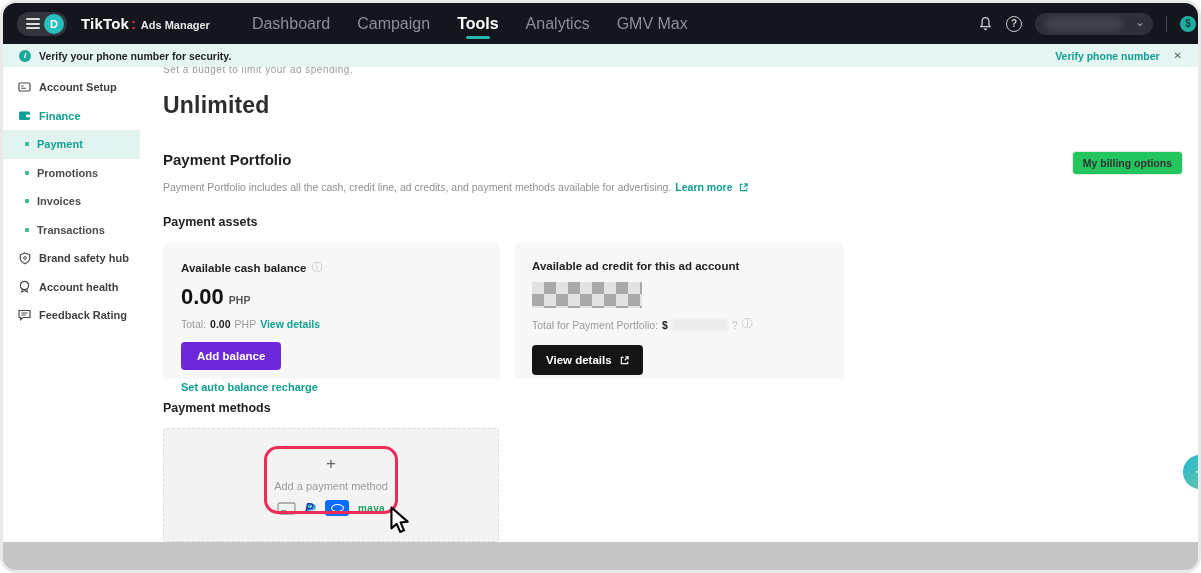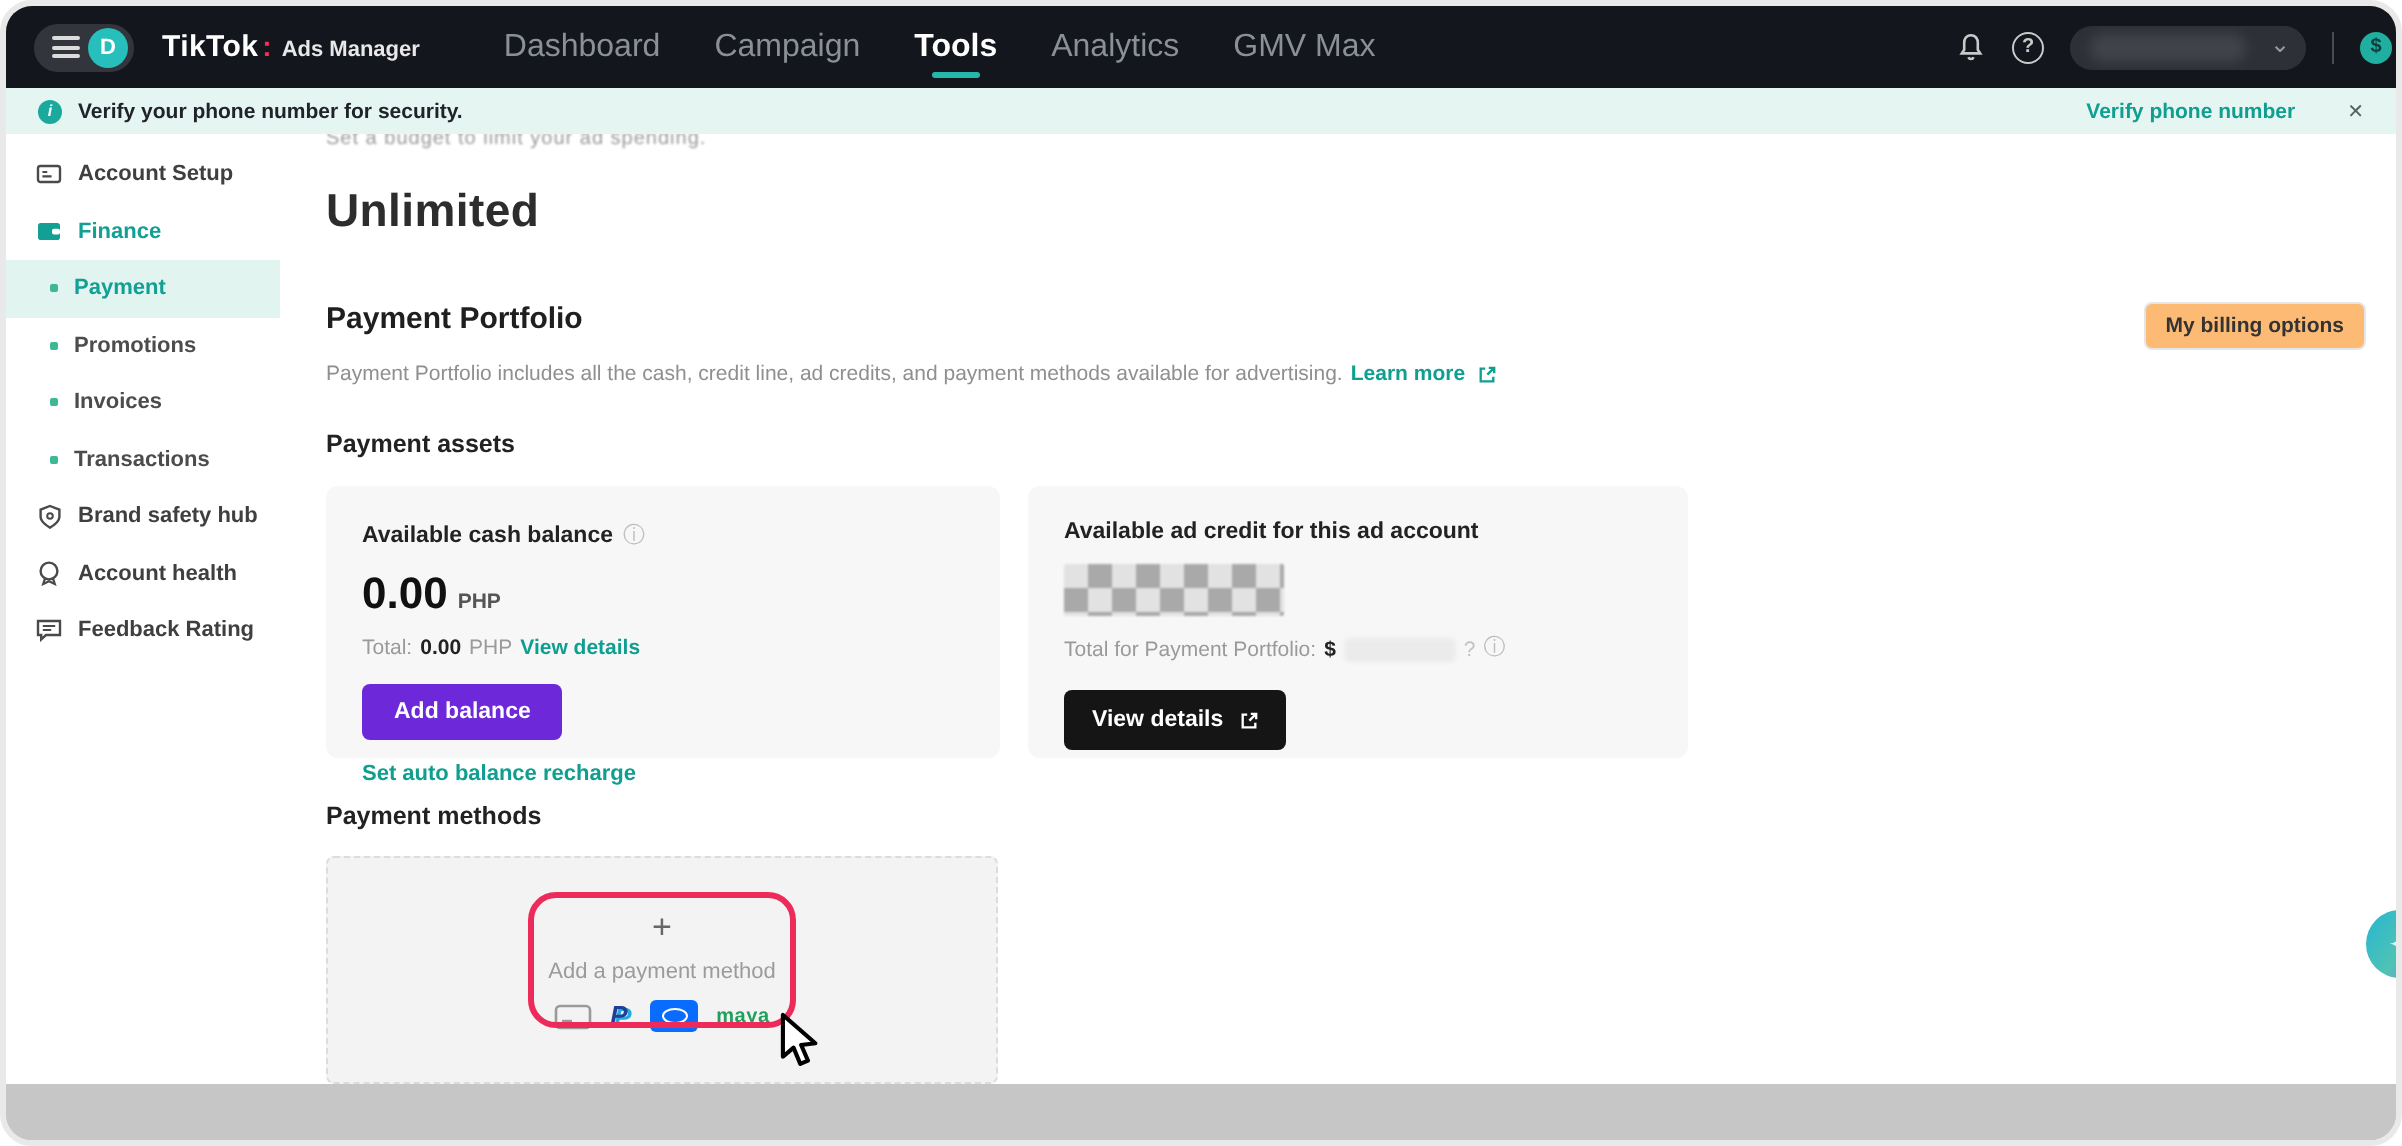--- a/index.html
+++ b/index.html
@@ -34,21 +34,21 @@
   .account-pill { width:118px; height:22px; background:#2e3038; border-radius:999px; display:flex; align-items:center; justify-content:flex-end; padding-right:8px; cursor:pointer; position:relative; overflow:hidden; }
   .account-pill .smudge { position:absolute; left:10px; top:4px; width:78px; height:14px; background:#41434b; border-radius:7px; filter:blur(3px); }
   .chevron { color:#9a9a9a; font-size:12px; line-height:8px; margin-top:-4px; }
   .nav-divider { width:1px; height:16px; background:#4a4c52; }
   .coin-cut { width:16px; height:16px; border-radius:50%; background:#1fae9f; color:#0c3f3a; font-size:10px; font-weight:bold; display:flex; align-items:center; justify-content:center; margin-right:-12px; }
 
   
   .banner { height:23px; background:#e5f5f2; display:flex; align-items:center; padding:0 16px; flex:none; }
   .banner-info { width:12px; height:12px; border-radius:50%; background:#1aa99c; color:#fff; font-size:8px; font-weight:bold; font-style:italic; display:flex; align-items:center; justify-content:center; margin-right:8px; flex:none; }
   .banner-text { font-size:10.5px; color:#20242a; font-weight:bold; }
-  .banner-right { margin-left:auto; display:flex; align-items:center; gap:26px; }
+  .banner-right { margin-left:auto; display:flex; align-items:center; gap:14px; }
   .banner-action { color:#0f9e90; font-size:10.5px; font-weight:bold; cursor:pointer; }
   .banner-close { color:#55625f; font-size:10px; cursor:pointer; }
 
   
   .app-body { flex:1; display:flex; background:#ededed; overflow:hidden; }
   .sidebar { width:137px; background:#ffffff; flex:none; padding-top:6px; }
   .side-item { height:28.5px; display:flex; align-items:center; gap:8px; padding-left:15px; font-size:11px; font-weight:bold; color:#3f3f3f; cursor:pointer; }
   .side-item .sicon { width:13px; display:flex; justify-content:center; flex:none; }
   .side-item.teal { color:#12a094; }
   .side-sub { padding-left:22px; font-weight:bold; color:#4c4c4c; }
@@ -56,21 +56,21 @@
   .side-sub.selected { background:#e2f4f0; color:#12a094; }
 
   .main { flex:1; display:flex; flex-direction:column; overflow:hidden; }
   .block1 { background:#ffffff; height:84px; padding:0 0 0 23px; overflow:hidden; }
   .top-note { font-size:10px; color:#9a9a9a; margin-top:-3px; letter-spacing:.5px; filter:blur(.4px); }
   .budget-value { font-size:23px; font-weight:bold; color:#2d2d2d; margin-top:17px; letter-spacing:.2px; }
   .block2 { background:#ffffff; flex:1; padding:15px 15px 0 23px; position:relative; }
 
   .pp-header { display:flex; align-items:flex-start; }
   .pp-title { font-size:15px; font-weight:bold; color:#1f1f1f; }
-  .billing-btn { margin-left:auto; background:#fdba74; border:1px solid #e6e6e6; border-radius:4px; font-size:10.5px; color:#333; padding:5px 10px; cursor:pointer; font-weight:bold; }
+  .billing-btn { margin-left:auto; background:#22c55e; border:1px solid #e6e6e6; border-radius:4px; font-size:10.5px; color:#333; padding:5px 10px; cursor:pointer; font-weight:bold; }
   .pp-desc { font-size:10.5px; color:#8f8f8f; margin-top:6px; display:flex; align-items:center; gap:4px; flex-wrap:wrap; }
   .teal-link { color:#0f9e90; font-weight:bold; cursor:pointer; }
   .ext-ico { display:inline-flex; margin-left:2px; }
 
   .section-sub { font-size:12.5px; font-weight:bold; color:#222; margin-top:22px; }
 
   .cards-row { display:flex; gap:14px; margin-top:14px; }
   .asset-card { background:#f7f7f7; border-radius:6px; padding:17px 18px; height:136px; }
   .asset-card.cash { width:337px; }
   .asset-card.credit { width:330px; }

